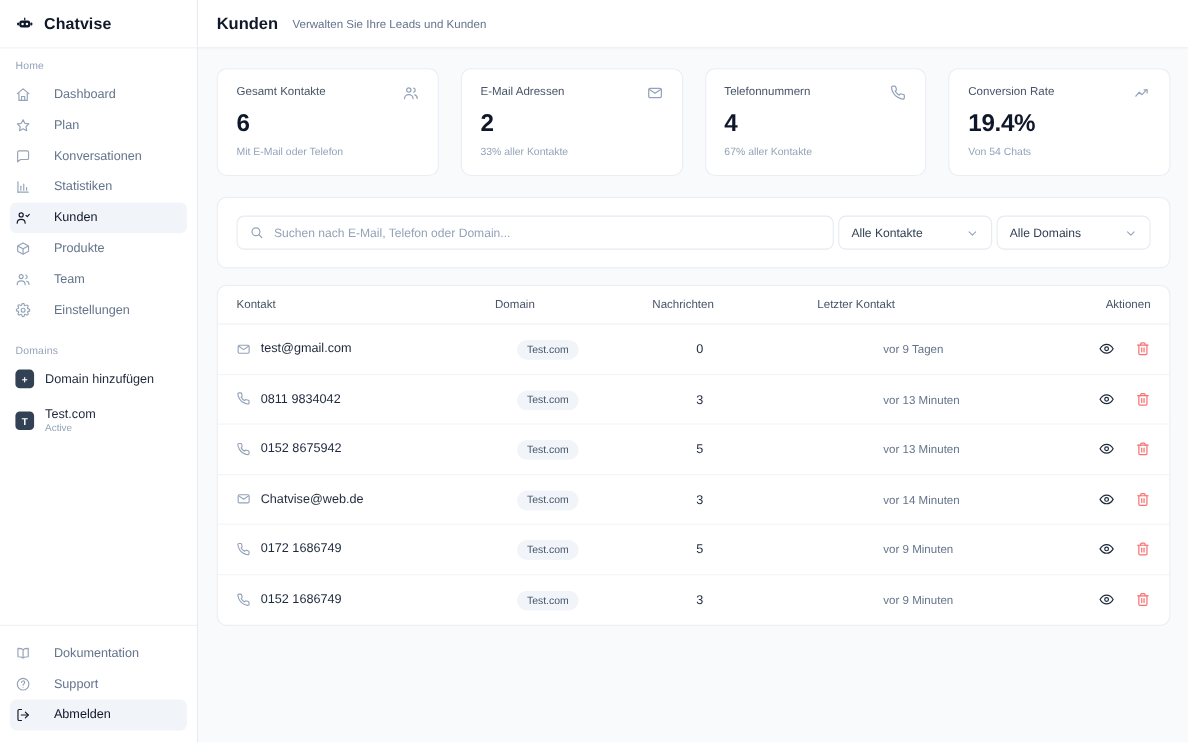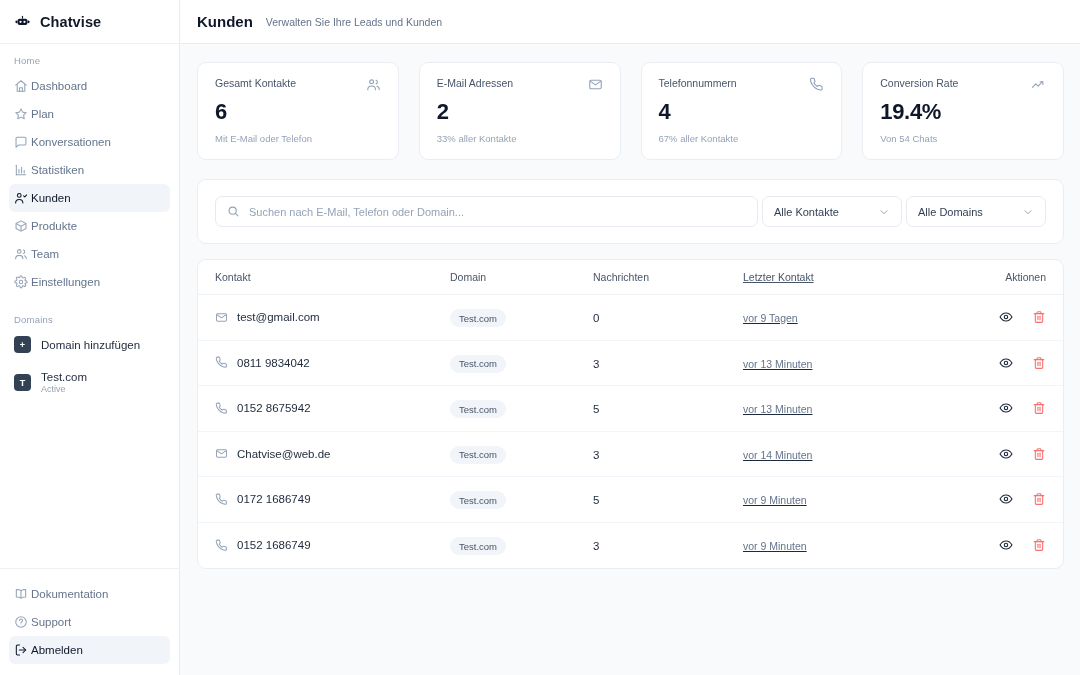--- a/index.html
+++ b/index.html
@@ -24,21 +24,21 @@
     height: 44px; display: flex; align-items: center; gap: 9px;
     padding: 0 0 0 14px;
     border-bottom: 1px solid #eef1f6;
   }
   .brand-name { font-size: 14.5px; font-weight: 700; color: #111827; letter-spacing: .1px; }
   .nav-scroll { flex: 1 1 auto; padding-top: 11px; }
   .section-label {
     font-size: 9.5px; color: #94a3b8; padding: 0 0 6px 14px; letter-spacing: .2px;
   }
   .nav-item {
-    display: flex; align-items: center; gap: 3px;
+    display: flex; align-items: center; gap: 21px;
     height: 28px; margin: 0 9px 0 9px; padding-left: 5px;
     border-radius: 6px; cursor: pointer;
     font-size: 11.5px; color: #64748b;
   }
   .nav-item .ico { width: 14px; height: 14px; display: inline-flex; align-items: center; justify-content: center; color: #94a3b8; flex: 0 0 14px; }
   .nav-item.active { background: #f1f5f9; color: #0f172a; font-weight: 400; }
   .nav-item.active .ico { color: #0f172a; }
   .domains-head { margin-top: 18px; }
   .domain-item {
     display: flex; align-items: center; gap: 10px;
@@ -94,26 +94,26 @@
     width: 140px; height: 31px; border: 1px solid #e6eaf0; border-radius: 7px;
     display: flex; align-items: center; justify-content: space-between;
     padding: 0 11px; font-size: 11px; color: #334155; cursor: pointer; background: #fff;
   }
 
   
   .table-card { background: #fff; border: 1px solid #eaeef4; border-radius: 9px; overflow: hidden; }
   .trow { display: flex; align-items: center; padding: 0 17px; }
   .thead { height: 35px; border-bottom: 1px solid #eef1f6; }
   .thead .c { font-size: 10.5px; color: #475569; }
-  .tbody-row { height: 45.5px; border-bottom: 1px solid #f1f4f8; }
+  .tbody-row { height: 45.5px; border-bottom: 1px solid #f1f4f8; gap: 20px; }
   .tbody-row:last-child { border-bottom: 0; }
   .c-contact { flex: 0 0 235px; display: flex; align-items: center; gap: 9px; }
   .c-domain  { flex: 0 0 143px; }
   .c-msg     { flex: 0 0 150px; }
-  .c-last    { flex: 1 1 auto; text-decoration: underline; }
+  .c-last    { flex: 1 1 auto; }
   .c-act     { flex: 0 0 90px; display: flex; justify-content: flex-end; gap: 19px; align-items: center; }
   .contact-txt { font-size: 11.5px; color: #1e293b; }
   .contact-ico { color: #94a3b8; display: inline-flex; flex: 0 0 13px; }
   .badge {
     display: inline-block; background: #f1f5f9; color: #475569;
     font-size: 9.5px; padding: 3.5px 9px; border-radius: 11px;
   }
   .msg-val { font-size: 11.5px; color: #1e293b; }
   .last-val { font-size: 10.5px; color: #64748b; }
   .act-btn { cursor: pointer; display: inline-flex; }

